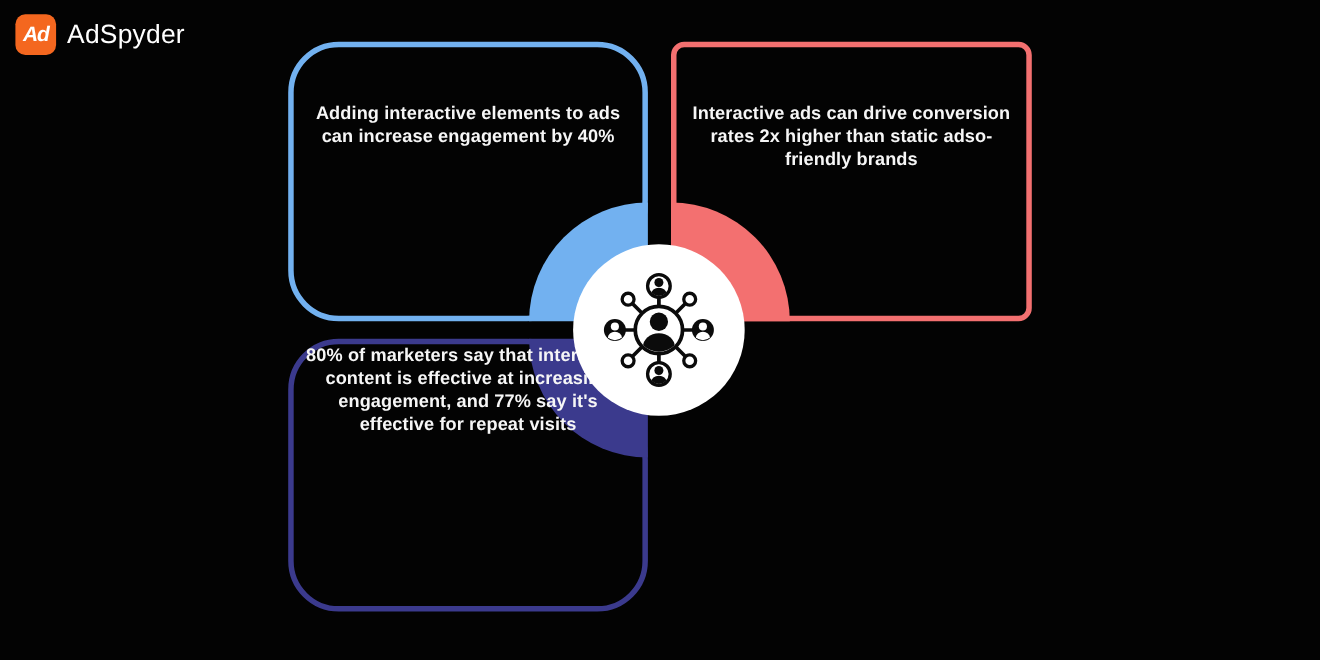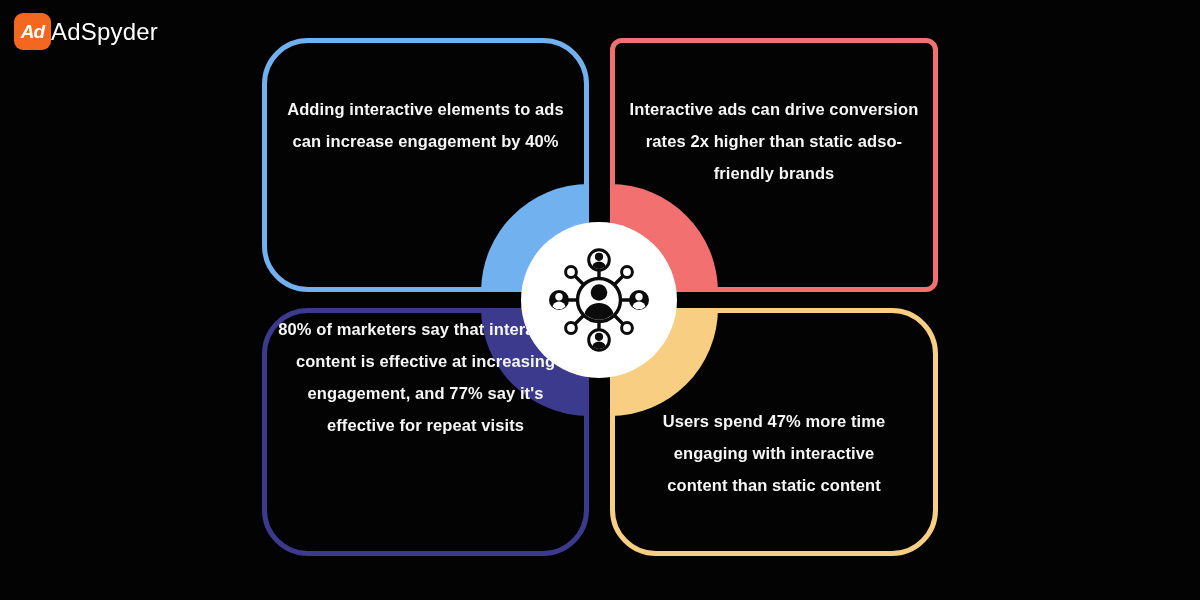--- a/index.html
+++ b/index.html
@@ -5,21 +5,21 @@
   html, body { margin: 0; padding: 0; }
   body {
     width: 1200px; height: 600px;
     background: var(--background, #030303);
     font-family: "Liberation Sans", sans-serif;
     overflow: hidden;
   }
   .canvas { position: relative; width: 1200px; height: 600px; }
 
   
-  .brand { position: absolute; left: 14px; top: 13px; display: flex; align-items: center; }
+  .brand { position: absolute; left: 14px; top: 13px; display: flex; align-items: center; gap: 10px; }
   .brand-icon {
     width: 37px; height: 37px;
     background: var(--brand-orange, #F4671F);
     border-radius: 9px;
     display: flex; align-items: center; justify-content: center;
     color: #ffffff; font-weight: bold; font-style: italic;
     font-size: 19px; letter-spacing: -1px;
   }
   .brand-name { color: #ffffff; font-size: 24px; font-weight: normal; letter-spacing: 0.2px; }
 
@@ -29,21 +29,21 @@
     border: 5px solid #888;
     border-radius: 46px;
     box-sizing: border-box;
     display: flex; flex-direction: column; align-items: center;
   }
   .card-text {
     margin: 0;
     color: var(--text, #F6F6F6);
     font-weight: bold;
     font-size: 16.5px;
-    line-height: 32px;
+    line-height: 21px;
     text-align: center;
     letter-spacing: 0.1px;
     max-width: 292px;
     position: relative; z-index: 2;
   }
   .disc { position: absolute; width: 108px; height: 108px; z-index: 1; }
 
   .card-tl {
     left: 262px; top: 38px; width: 327px; height: 254px;
     border-color: var(--card-blue, #72B1F0);
@@ -109,24 +109,20 @@
   <section class="card card-tr">
     <p class="card-text">Interactive ads can drive conversion rates 2x higher than static adso-friendly brands</p>
     <div class="disc"></div>
   </section>
 
   <section class="card card-bl">
     <p class="card-text">80% of marketers say that interactive content is effective at increasing engagement, and 77% say it's effective for repeat visits</p>
     <div class="disc"></div>
   </section>
 
-  <section class="card card-br">
-    <p class="card-text">Users spend 47% more time engaging with interactive content than static content</p>
-    <div class="disc"></div>
-  </section>
 
   <div class="hub">
     <svg width="104" height="104" viewBox="0 0 104 104" aria-hidden="true">
       <defs>
         <clipPath id="c-center">
             <circle cx="52" cy="52" r="19.8"></circle>
           </clipPath>
         <clipPath id="c-top">
             <circle cx="52" cy="12" r="9"></circle>
           </clipPath>

